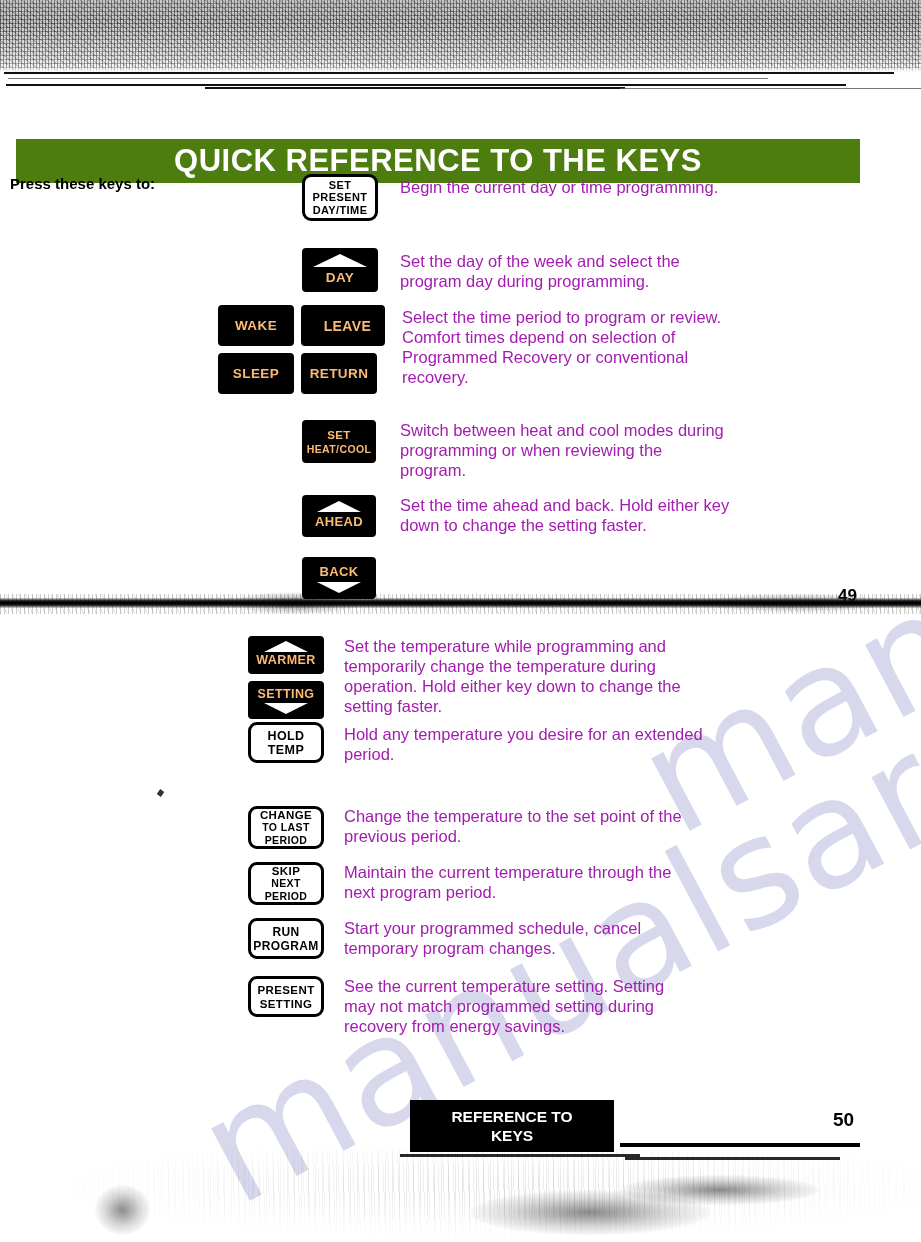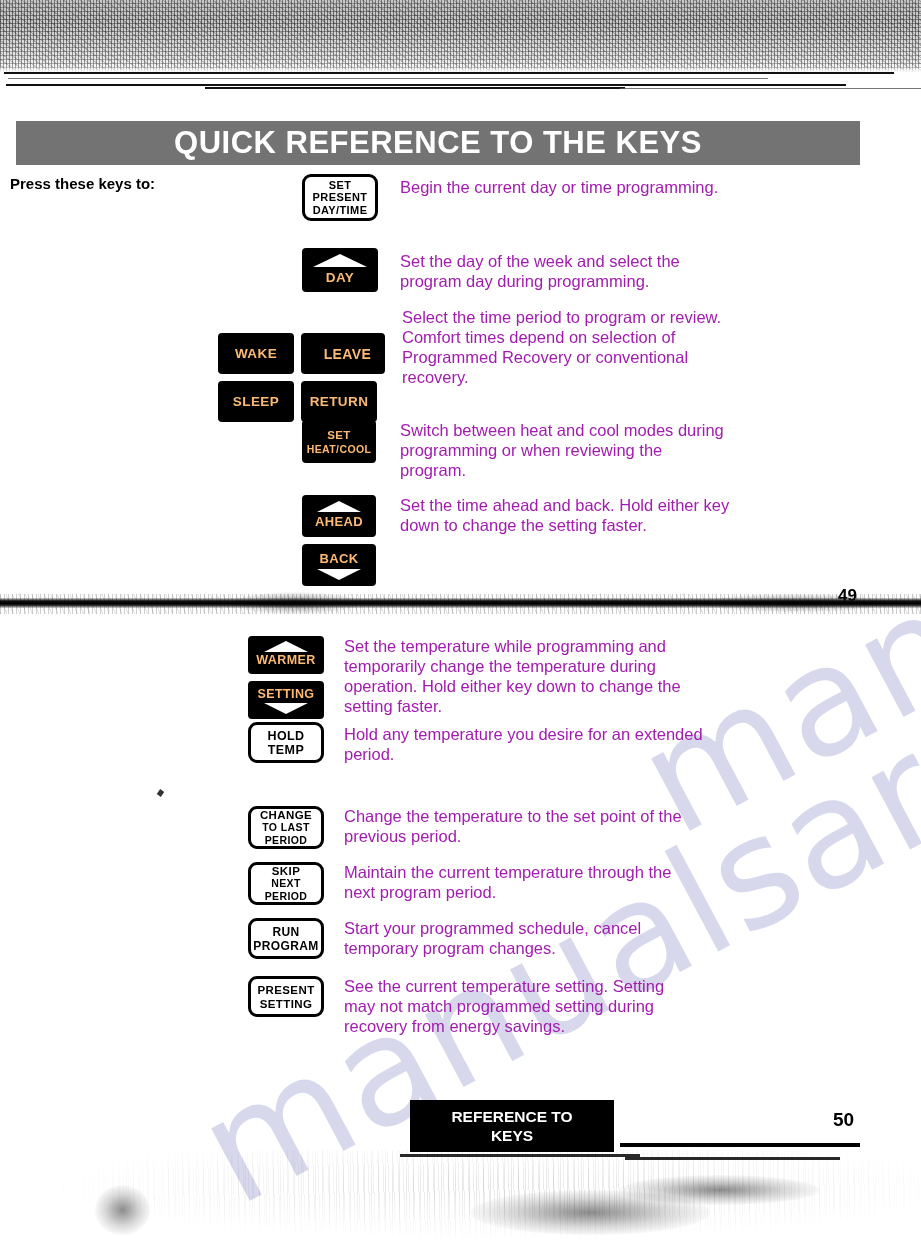--- a/index.html
+++ b/index.html
@@ -58,22 +58,22 @@
     position:absolute;color:#b9bae0;opacity:.55;
     font-family:"DejaVu Sans",sans-serif;font-weight:400;
     letter-spacing:2px;white-space:nowrap;pointer-events:none;
     user-select:none;
   }
   .wm1{left:120px;top:700px;font-size:150px;transform:rotate(-28deg);}
   .wm2{left:560px;top:330px;font-size:150px;transform:rotate(-28deg);}
 
   
   .title-bar{
-    position:absolute;left:16px;top:121px;width:844px;height:44px;
-    background:#737373;display:flex;align-items:center;justify-content:center;text-align:center;
+    position:absolute;left:16px;top:139px;width:844px;height:44px;
+    background:#4d7c0f;display:flex;align-items:center;justify-content:center;text-align:center;
   }
   .title-bar .t{
     color:#fff;font-size:31px;font-weight:700;letter-spacing:.5px;
     font-family:"Liberation Sans",sans-serif;
   }
 
   .press-label{
     position:absolute;left:10px;top:175px;
     font-size:15px;font-weight:700;letter-spacing:0px;
   }
@@ -150,21 +150,21 @@
       <div class="key solid" style="width:76px;height:44px;font-size:13.5px;line-height:15px;padding-bottom:2px;">
         <span class="tri up" style="margin-bottom:3px;"></span>
         <span class="ln">DAY</span>
       </div>
     </div>
     <div class="desc" style="width:325px;padding-top:3px;">Set the day of the week and select the program day during programming.</div>
   </div>
 
   <div class="row" style="left:218px;top:305px;">
     <div class="keycol" style="width:182px;">
-      <div style="display:flex;gap:7px;margin-bottom:7px;margin-top:28px;">
+      <div style="display:flex;gap:7px;margin-bottom:7px;">
         <div class="key solid" style="width:76px;height:41px;font-size:13.5px;">
           <span class="ln">WAKE</span>
         </div>
         <div class="key solid" style="width:84px;height:41px;font-size:14px;padding-left:9px;">
           <span class="ln">LEAVE</span>
         </div>
       </div>
       <div style="display:flex;gap:7px;">
         <div class="key solid" style="width:76px;height:41px;font-size:13.5px;">
           <span class="ln">SLEEP</span>
@@ -182,21 +182,21 @@
       <div class="key solid" style="width:74px;height:43px;font-size:11.5px;line-height:14px;">
         <span class="ln">SET</span>
         <span class="ln" style="font-size:10.5px;">HEAT/COOL</span>
       </div>
     </div>
     <div class="desc" style="width:330px;padding-top:0px;">Switch between heat and cool modes during programming or when reviewing the program.</div>
   </div>
 
   <div class="row" style="left:302px;top:495px;">
     <div class="keycol" style="width:98px;">
-      <div class="key solid" style="width:74px;height:42px;font-size:13px;line-height:14px;margin-bottom:7px;padding-bottom:2px;">
+      <div class="key solid" style="width:74px;height:42px;font-size:13px;line-height:14px;margin-bottom:20px;padding-bottom:2px;">
         <span class="tri sm-up" style="margin-bottom:3px;"></span>
         <span class="ln">AHEAD</span>
       </div>
       <div class="key solid" style="width:74px;height:42px;font-size:13px;line-height:14px;padding-top:2px;">
         <span class="ln">BACK</span>
         <span class="tri sm-down" style="margin-top:3px;"></span>
       </div>
     </div>
     <div class="desc" style="width:340px;padding-top:0px;">Set the time ahead and back. Hold either key down to change the setting faster.</div>
   </div>

